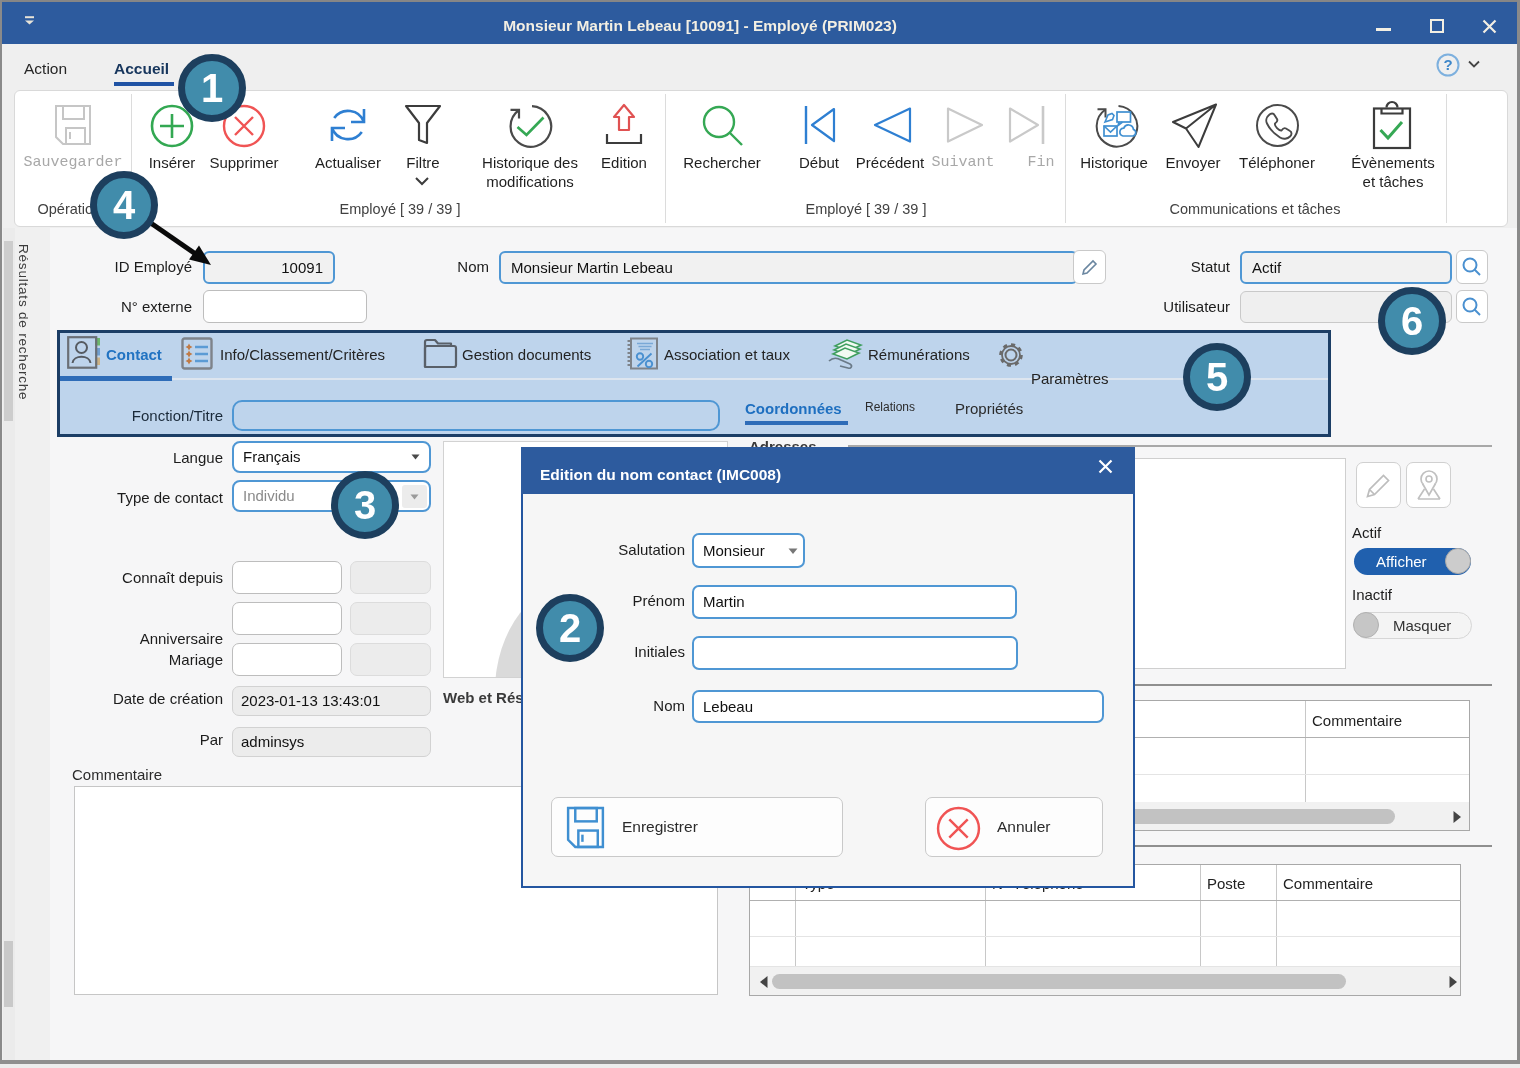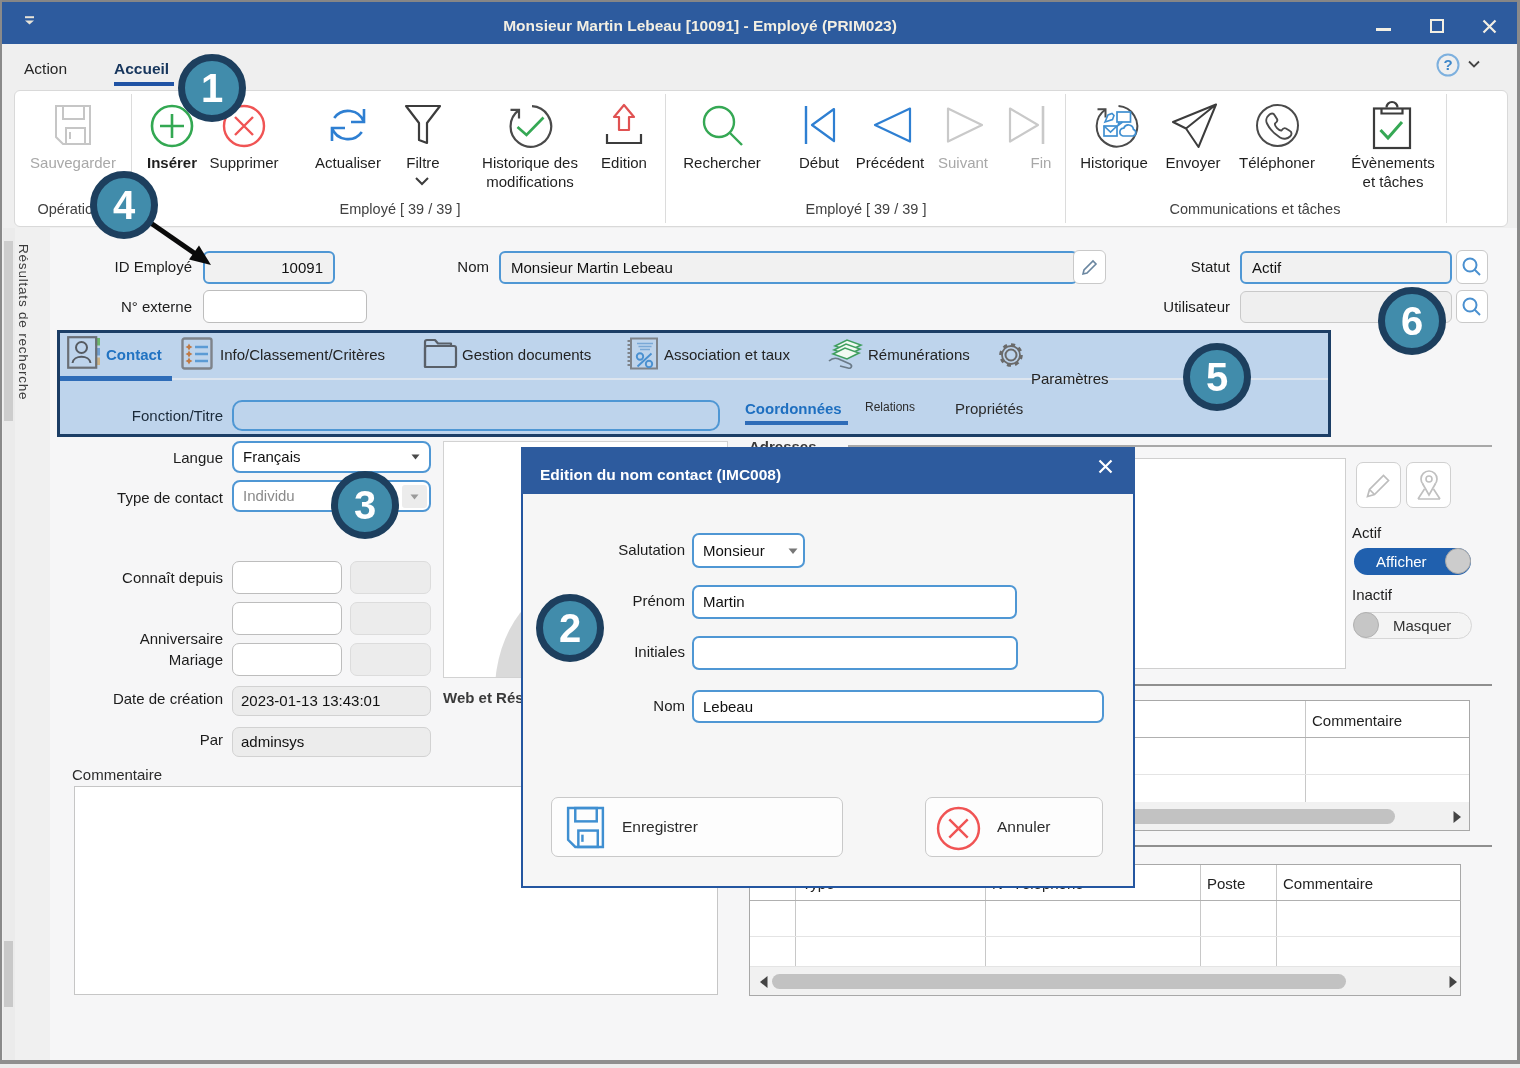--- a/index.html
+++ b/index.html
@@ -7,21 +7,21 @@
   body { font-family:"Liberation Sans", sans-serif; position:relative; background:#f6f6f7; }
   .abs { position:absolute; }
   .rlbl { position:absolute; font-size:15px; color:#1c1c1c; white-space:nowrap; text-align:right; }
   .field { position:absolute; border-radius:6px; font-size:15px; color:#111; }
   .bblue { border:2px solid #4f97d4; }
   .bgray { border:1px solid #bdbdbd; }
   .callout { position:absolute; width:68px; height:68px; border-radius:50%; background:#418cab; border:7px solid #1d3f5e; color:#fff; font-size:40px; font-weight:bold; text-align:center; line-height:54px; }
   .ic { position:absolute; }
   .rlabel { position:absolute; font-size:15px; color:#1f1f1f; text-align:center; white-space:nowrap; transform:translateX(-50%); }
   .glabel { position:absolute; font-size:14.5px; color:#414141; text-align:center; white-space:nowrap; transform:translateX(-50%); }
-  .gray { color:#a8a8a8; }
+  .gray { color:#a8a8a8;font-family:Liberation Mono, monospace; }
 </style>
 </head>
 <body>
 
 <div class="abs" style="left:0;top:0;width:1520px;height:2px;background:#868686;"></div>
 <div class="abs" style="left:0;top:0;width:2px;height:1068px;background:#8a8a8a;"></div>
 <div class="abs" style="left:1517px;top:0;width:3px;height:1068px;background:#8a8a8a;"></div>
 <div class="abs" style="left:0;top:1060px;width:1520px;height:4px;background:#8f8f8f;"></div>
 <div class="abs" style="left:0;top:1064px;width:1520px;height:4px;background:#ededed;"></div>
 
@@ -61,21 +61,21 @@
   <rect x="15" y="25" width="19" height="16" fill="none" stroke="#c6c6c6" stroke-width="2"></rect>
   <path d="M19 29 V36" stroke="#c6c6c6" stroke-width="2"></path>
 </svg>
 <div class="rlabel gray" style="left:73px;top:154px;">Sauvegarder</div>
 <div class="glabel" style="left:73px;top:201px;">Opérations</div>
 
 <svg class="ic" style="left:150px;top:104px;" width="44" height="44" viewBox="0 0 44 44">
   <circle cx="22" cy="22" r="20" fill="none" stroke="#33a852" stroke-width="2.6"></circle>
   <path d="M22 10 V34 M10 22 H34" stroke="#33a852" stroke-width="2.6"></path>
 </svg>
-<div class="rlabel" style="left:172px;top:154px;font-weight:bold;">Insérer</div>
+<div class="rlabel" style="left:172px;top:154px;">Insérer</div>
 <svg class="ic" style="left:222px;top:104px;" width="44" height="44" viewBox="0 0 44 44">
   <circle cx="22" cy="22" r="20" fill="none" stroke="#f05454" stroke-width="2.4"></circle>
   <path d="M13 13 L31 31 M31 13 L13 31" stroke="#f05454" stroke-width="2.4"></path>
 </svg>
 <div class="rlabel" style="left:244px;top:154px;">Supprimer</div>
 <svg class="ic" style="left:326px;top:103px;" width="44" height="44" viewBox="0 0 44 44">
   <path d="M8.2 15 A17 17 0 0 1 38 19" fill="none" stroke="#2e7fd2" stroke-width="2.6"></path>
   <path d="M38 6 V19 H25" fill="none" stroke="#2e7fd2" stroke-width="2.6"></path>
   <path d="M35.8 29 A17 17 0 0 1 6 25" fill="none" stroke="#2e7fd2" stroke-width="2.6"></path>
   <path d="M6 38 V25 H19" fill="none" stroke="#2e7fd2" stroke-width="2.6"></path>

